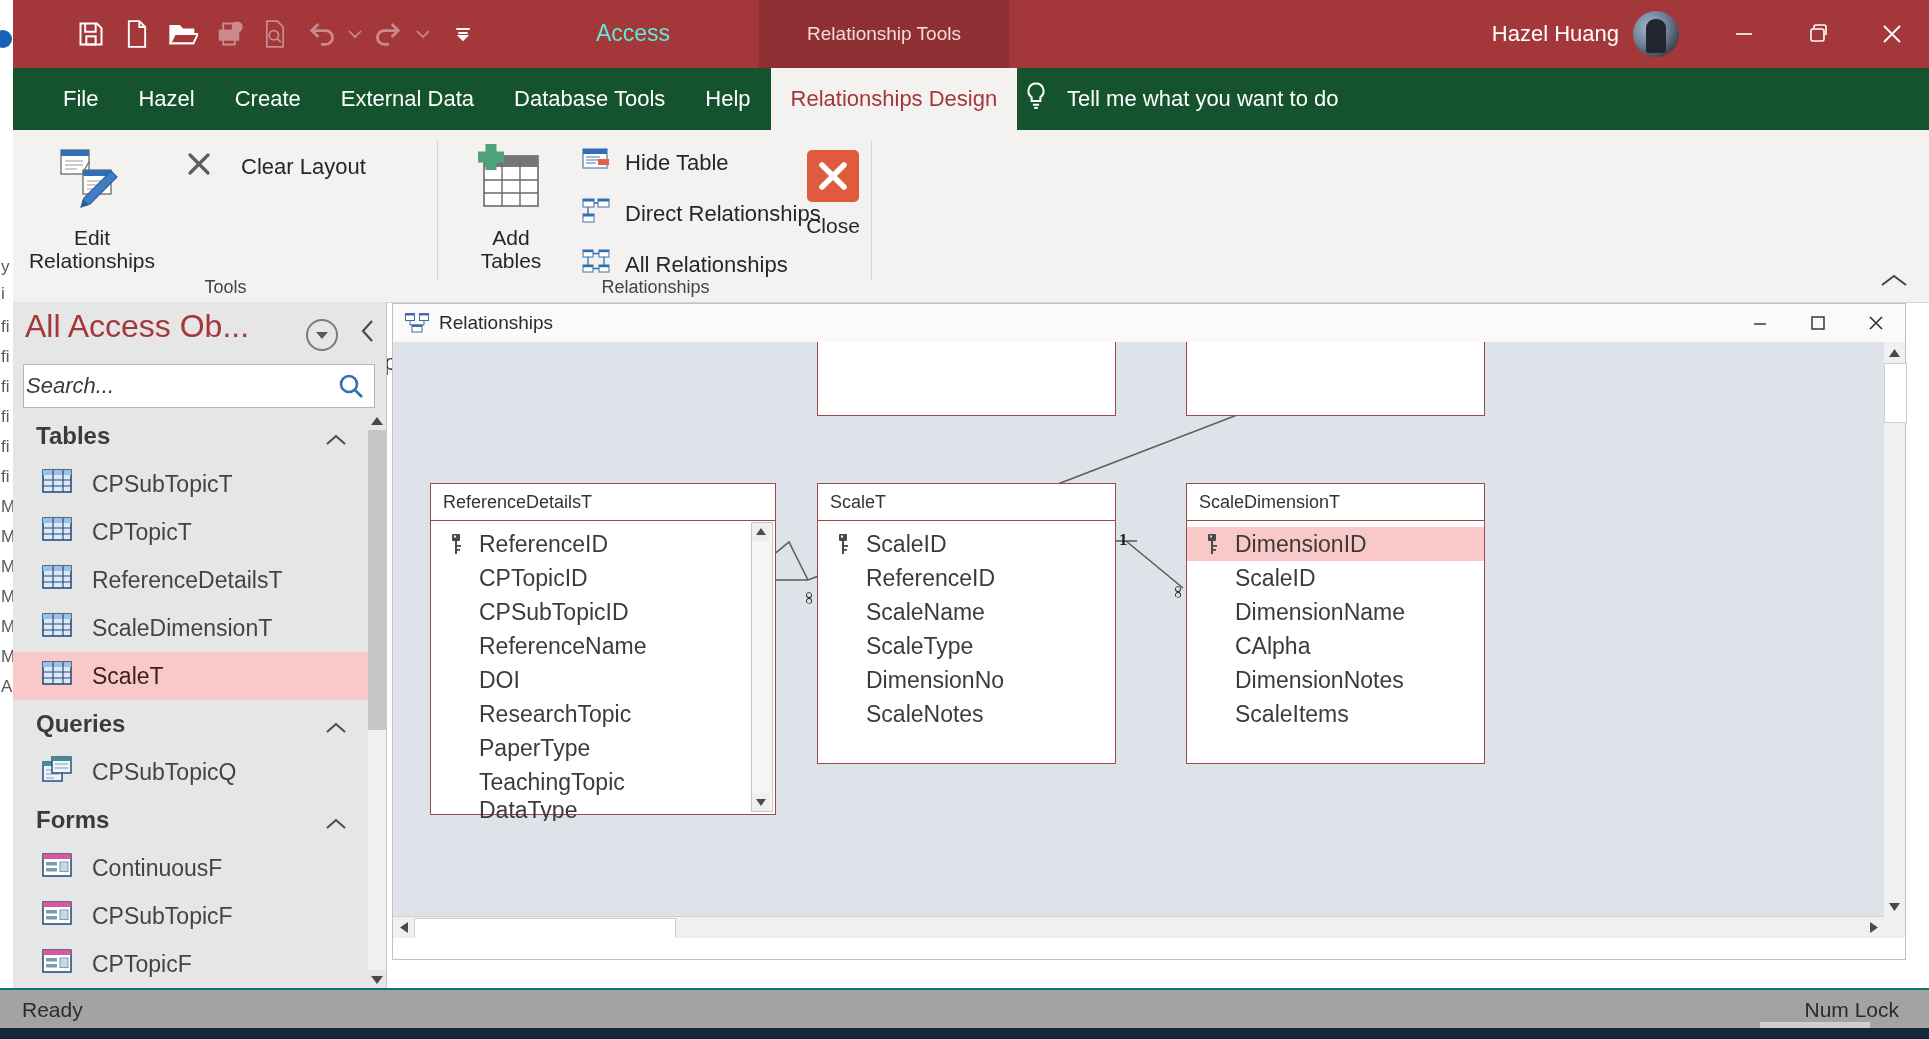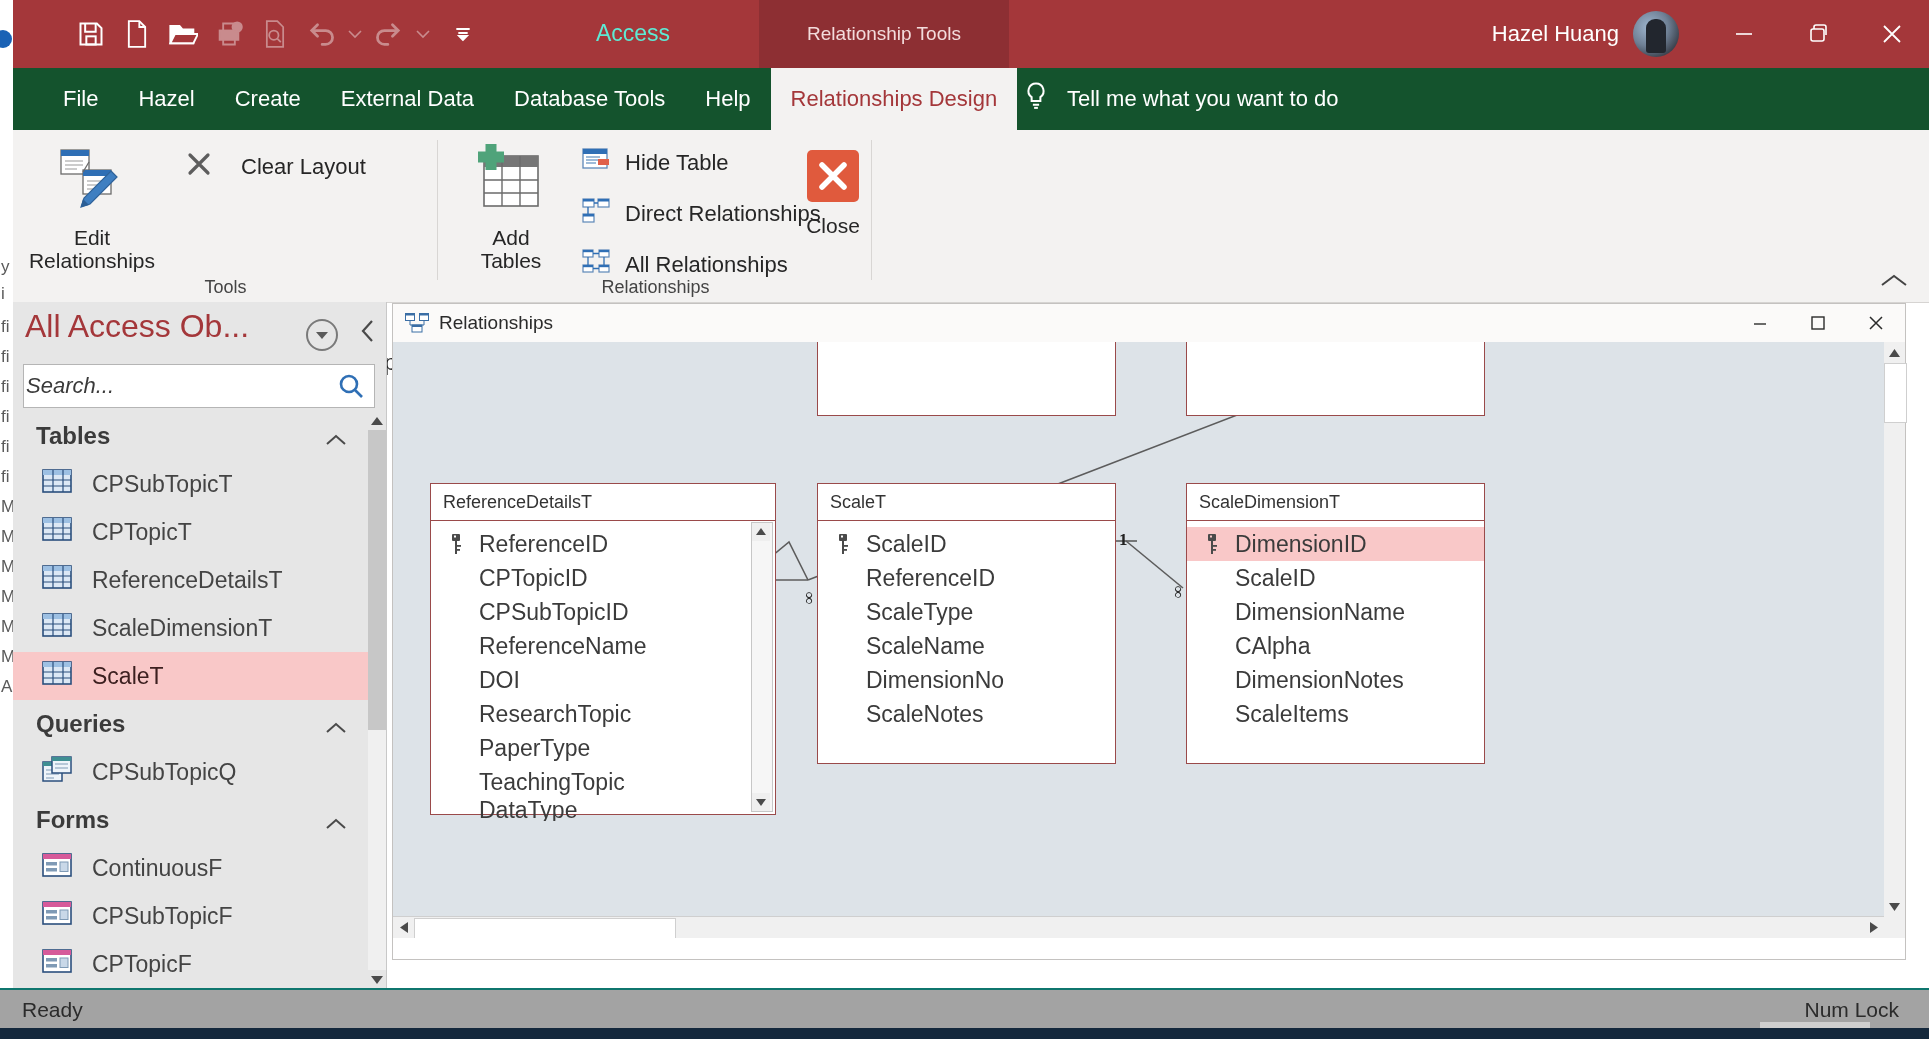--- a/index.html
+++ b/index.html
@@ -821,25 +821,25 @@
               </svg>
             </span>
             <span>ScaleID</span>
           </div>
           <div class="tfield">
             <span class="keyslot"></span>
             <span>ReferenceID</span>
           </div>
           <div class="tfield">
             <span class="keyslot"></span>
+            <span>ScaleName</span>
+          </div>
+          <div class="tfield">
+            <span class="keyslot"></span>
             <span>ScaleType</span>
-          </div>
-          <div class="tfield">
-            <span class="keyslot"></span>
-            <span>ScaleName</span>
           </div>
           <div class="tfield">
             <span class="keyslot"></span>
             <span>DimensionNo</span>
           </div>
           <div class="tfield">
             <span class="keyslot"></span>
             <span>ScaleNotes</span>
           </div>
         </div>

